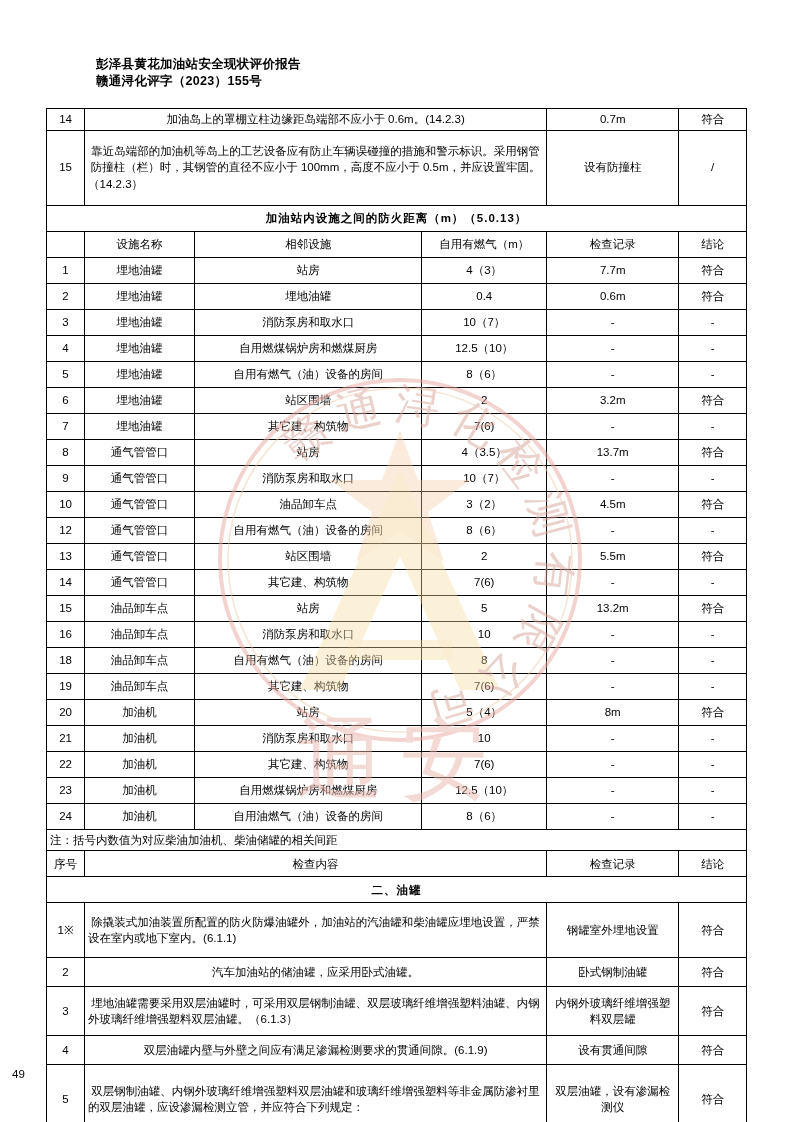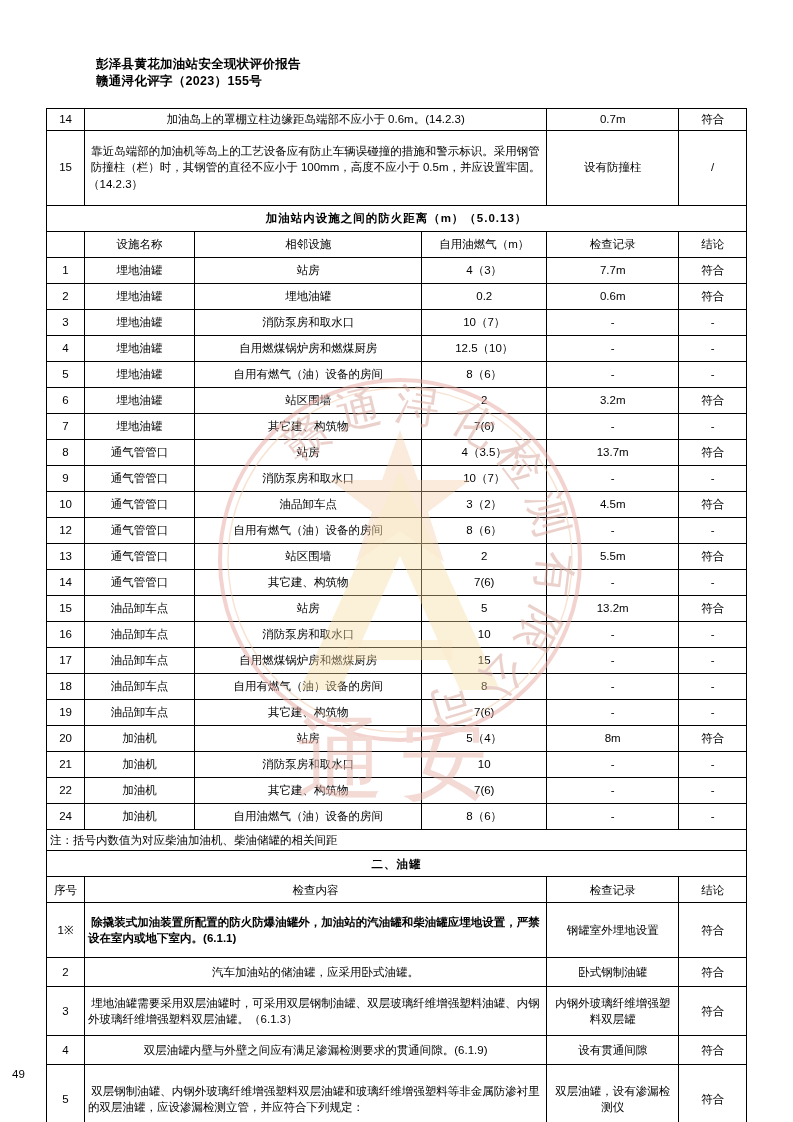--- a/index.html
+++ b/index.html
@@ -67,21 +67,21 @@
     text-indent: 0;
     margin-top: 12px;
   }
   td.justify {
     text-align: justify;
     text-align-last: left;
     padding-left: 5px;
     padding-right: 5px;
     line-height: 1.7;
   }
-  .bold { font-weight: bold; }
+  .bold { font-weight: normal; }
   .sec-title {
     font-weight: bold;
     font-size: 12.5px;
     letter-spacing: 1px;
   }
   .note-row td {
     text-align: left;
     padding-left: 5px;
     font-size: 11.5px;
   }
@@ -155,38 +155,38 @@
       </tr>
 
       <tr>
         <td class="sec-title rowh" colspan="6">加油站内设施之间的防火距离（m）（5.0.13）</td>
       </tr>
 
       <tr>
         <td class="rowh"></td>
         <td>设施名称</td>
         <td>相邻设施</td>
-        <td>自用油燃气（m）</td>
+        <td>自用有燃气（m）</td>
         <td>检查记录</td>
         <td>结论</td>
       </tr>
 
       <tr>
           <td class="rowh">1</td>
           <td>埋地油罐</td>
           <td>站房</td>
           <td>4（3）</td>
           <td>7.7m</td>
           <td>符合</td>
         </tr>
       <tr>
           <td class="rowh">2</td>
           <td>埋地油罐</td>
           <td>埋地油罐</td>
-          <td>0.2</td>
+          <td>0.4</td>
           <td>0.6m</td>
           <td>符合</td>
         </tr>
       <tr>
           <td class="rowh">3</td>
           <td>埋地油罐</td>
           <td>消防泵房和取水口</td>
           <td>10（7）</td>
           <td>-</td>
           <td>-</td>
@@ -281,28 +281,20 @@
         </tr>
       <tr>
           <td class="rowh">16</td>
           <td>油品卸车点</td>
           <td>消防泵房和取水口</td>
           <td>10</td>
           <td>-</td>
           <td>-</td>
         </tr>
       <tr>
-          <td class="rowh">17</td>
-          <td>油品卸车点</td>
-          <td>自用燃煤锅炉房和燃煤厨房</td>
-          <td>15</td>
-          <td>-</td>
-          <td>-</td>
-        </tr>
-      <tr>
           <td class="rowh">18</td>
           <td>油品卸车点</td>
           <td>自用有燃气（油）设备的房间</td>
           <td>8</td>
           <td>-</td>
           <td>-</td>
         </tr>
       <tr>
           <td class="rowh">19</td>
           <td>油品卸车点</td>
@@ -329,44 +321,52 @@
         </tr>
       <tr>
           <td class="rowh">22</td>
           <td>加油机</td>
           <td>其它建、构筑物</td>
           <td>7(6)</td>
           <td>-</td>
           <td>-</td>
         </tr>
       <tr>
+          <td class="rowh">23</td>
+          <td>加油机</td>
+          <td>自用燃煤锅炉房和燃煤厨房</td>
+          <td>12.5（10）</td>
+          <td>-</td>
+          <td>-</td>
+        </tr>
+      <tr>
           <td class="rowh">24</td>
           <td>加油机</td>
           <td>自用油燃气（油）设备的房间</td>
           <td>8（6）</td>
           <td>-</td>
           <td>-</td>
         </tr>
 
       <tr class="note-row">
         <td colspan="6" style="text-align:left">注：括号内数值为对应柴油加油机、柴油储罐的相关间距</td>
       </tr>
 
       <tr>
-        <td class="sec-title rowh" colspan="6">二、油罐</td>
-      </tr>
-
-      <tr>
         <td class="rowh">序号</td>
         <td colspan="3">检查内容</td>
         <td>检查记录</td>
         <td>结论</td>
       </tr>
 
       <tr>
+        <td class="sec-title rowh" colspan="6">二、油罐</td>
+      </tr>
+
+      <tr>
         <td>1※</td>
         <td class="justify bold" colspan="3" style="height:50px">除撬装式加油装置所配置的防火防爆油罐外，加油站的汽油罐和柴油罐应埋地设置，严禁设在室内或地下室内。(6.1.1)</td>
         <td>钢罐室外埋地设置</td>
         <td>符合</td>
       </tr>
       <tr>
         <td>2</td>
         <td class="left" colspan="3" style="height:24px">汽车加油站的储油罐，应采用卧式油罐。</td>
         <td>卧式钢制油罐</td>
         <td>符合</td>

